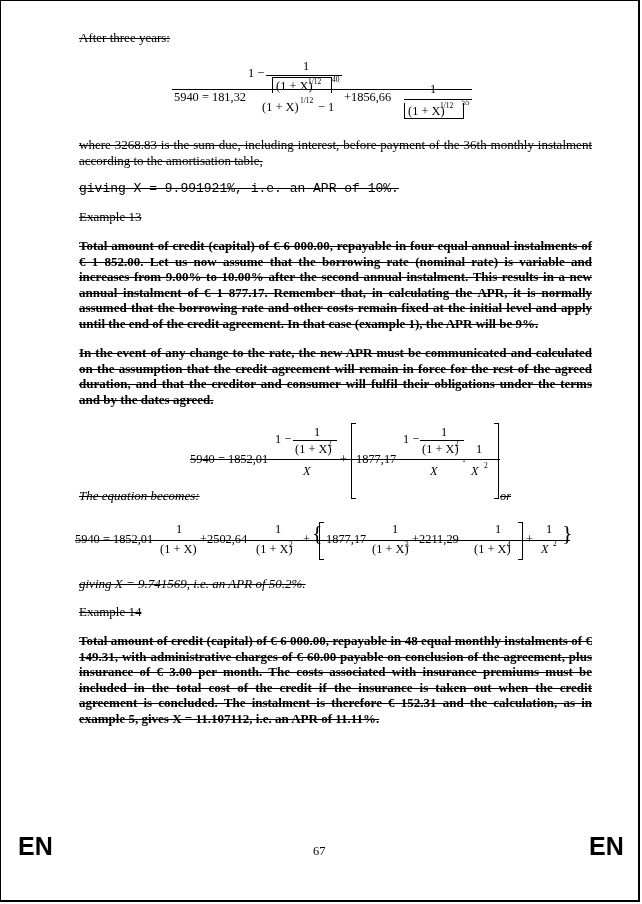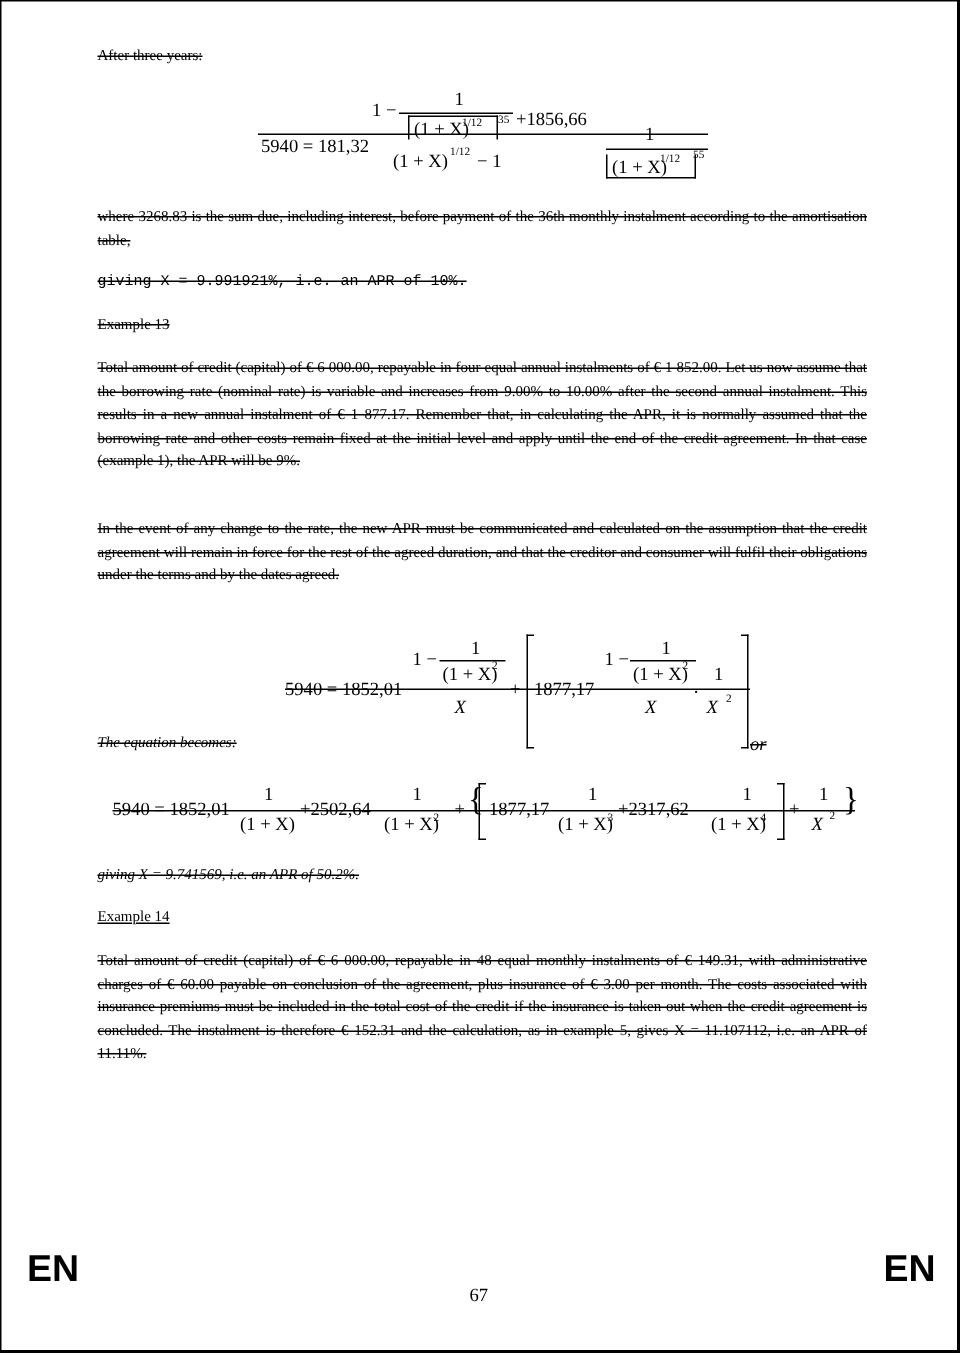--- a/index.html
+++ b/index.html
@@ -1,49 +1,49 @@
 <!DOCTYPE html>
 <html><head>
 <meta charset="utf-8">
 <style>
   html, body { margin:0; padding:0; background:#fff; }
   body { width:642px; height:904px; position:relative; overflow:hidden; font-family:"Liberation Serif", serif; color:#000; }
   .page { position:absolute; left:0; top:0; width:640px; height:902px; border:1px solid #000; border-right-width:2px; border-bottom-width:2px; box-sizing:border-box; }
-  .p { position:absolute; left:65px; width:513px; font-size:10px; line-height:15.6px; text-align:justify; text-decoration:line-through; text-decoration-thickness:1px; }
-  .p.last { text-align-last:left; }
+  .p { position:absolute; left:79px; width:513px; font-size:13px; line-height:15.6px; text-align:justify; text-decoration:line-through; text-decoration-thickness:1px; }
+  .p.last { text-align-last:left;font-weight:bold; }
   .it { font-style:italic; }
   .hl { position:absolute; height:1px; background:#000; }
   .t { position:absolute; font-size:12.4px; white-space:nowrap; line-height:1; }
   .sm { font-size:7.5px; }
   .x { font-style:italic; }
   .br { position:absolute; border:1px solid #000; }
   .en { position:absolute; top:832px; font-family:"Liberation Sans", sans-serif; font-weight:bold; font-size:25px; }
-  .pn { position:absolute; top:844px; left:313px; font-size:12.4px;margin-top:12px; }
+  .pn { position:absolute; top:844px; left:313px; font-size:12.4px; }
 </style>
 </head>
 <body>
 
 <div class="page"></div>
 
 <div class="p" style="top:30px;">After three years:</div>
 
 <div>
   <div class="hl" style="left:172px; top:89px; width:300px;"></div>
   <span class="t" style="left:174px; top:91px;">5940 = 181,32</span>
   <span class="t" style="left:248px; top:67px;">1 −</span>
   <span class="t" style="left:303px; top:60px;">1</span>
   <div class="hl" style="left:266px; top:75px; width:76px;"></div>
   <span class="br" style="left:272px; top:77px; width:58px; height:15px; border-bottom:none; border-left-width:1px; border-right-width:1px;"></span>
   <span class="t" style="left:276px; top:80px;">(1 + X)</span>
   <span class="t sm" style="left:308px; top:78px;">1/12</span>
-  <span class="t sm" style="left:332px; top:76px;">35</span>
+  <span class="t sm" style="left:332px; top:76px;">40</span>
   <span class="t" style="left:262px; top:101px;">(1 + X)</span>
   <span class="t sm" style="left:300px; top:97px;">1/12</span>
   <span class="t" style="left:318px; top:101px;">− 1</span>
-  <span class="t" style="left:344px; top:73px;">+1856,66</span>
+  <span class="t" style="left:344px; top:91px;">+1856,66</span>
   <span class="t" style="left:430px; top:83px;">1</span>
   <div class="hl" style="left:404px; top:99px; width:68px;"></div>
   <span class="br" style="left:404px; top:103px; width:58px; height:15px; border-top:none;"></span>
   <span class="t" style="left:408px; top:105px;">(1 + X)</span>
   <span class="t sm" style="left:440px; top:102px;">1/12</span>
   <span class="t sm" style="left:462px; top:99px;">55</span>
 </div>
 
 <div class="p" style="top:137px;">where 3268.83 is the sum due, including interest, before payment of the 36th monthly instalment according to the amortisation table,</div>
 <div class="p" style="top:181px;font-family:Liberation Mono, monospace;">giving X = 9.991921%, i.e. an APR of 10%.</div>
@@ -87,31 +87,31 @@
   <span class="t" style="left:275px; top:523px;">1</span>
   <span class="t" style="left:256px; top:543px;">(1 + X)</span>
   <span class="t sm" style="left:289px; top:541px;">2</span>
   <span class="t" style="left:303px; top:533px;">+</span>
   <span class="t" style="left:312px; top:522px; font-size:22px;">{</span>
   <span class="br" style="left:319px; top:522px; width:4px; height:36px; border-right:none;"></span>
   <span class="t" style="left:326px; top:533px;">1877,17</span>
   <span class="t" style="left:392px; top:523px;">1</span>
   <span class="t" style="left:372px; top:543px;">(1 + X)</span>
   <span class="t sm" style="left:405px; top:541px;">3</span>
-  <span class="t" style="left:412px; top:533px;">+2317,62</span>
+  <span class="t" style="left:412px; top:533px;">+2211,29</span>
   <span class="t" style="left:495px; top:523px;">1</span>
   <span class="t" style="left:474px; top:543px;">(1 + X)</span>
   <span class="t sm" style="left:507px; top:541px;">4</span>
   <span class="br" style="left:518px; top:522px; width:4px; height:36px; border-left:none;"></span>
   <span class="t" style="left:526px; top:533px;">+</span>
   <span class="t" style="left:546px; top:523px;">1</span>
   <span class="t x" style="left:541px; top:543px;">X</span>
   <span class="t sm" style="left:553px; top:540px;">2</span>
   <span class="t" style="left:562px; top:522px; font-size:22px;">}</span>
 </div>
 
 <div class="p it" style="top:576px;">giving X = 9.741569, i.e. an APR of 50.2%.</div>
-<div class="p" style="top:604px;text-decoration:underline;">Example 14</div>
+<div class="p" style="top:604px;">Example 14</div>
 <div class="p last" style="top:633px;">Total amount of credit (capital) of € 6 000.00, repayable in 48 equal monthly instalments of € 149.31, with administrative charges of € 60.00 payable on conclusion of the agreement, plus insurance of € 3.00 per month. The costs associated with insurance premiums must be included in the total cost of the credit if the insurance is taken out when the credit agreement is concluded. The instalment is therefore € 152.31 and the calculation, as in example 5, gives X = 11.107112, i.e. an APR of 11.11%.</div>
 
 <div class="en" style="left:18px;">EN</div>
 <div class="pn">67</div>
 <div class="en" style="left:589px;">EN</div>
 
 </body></html>

